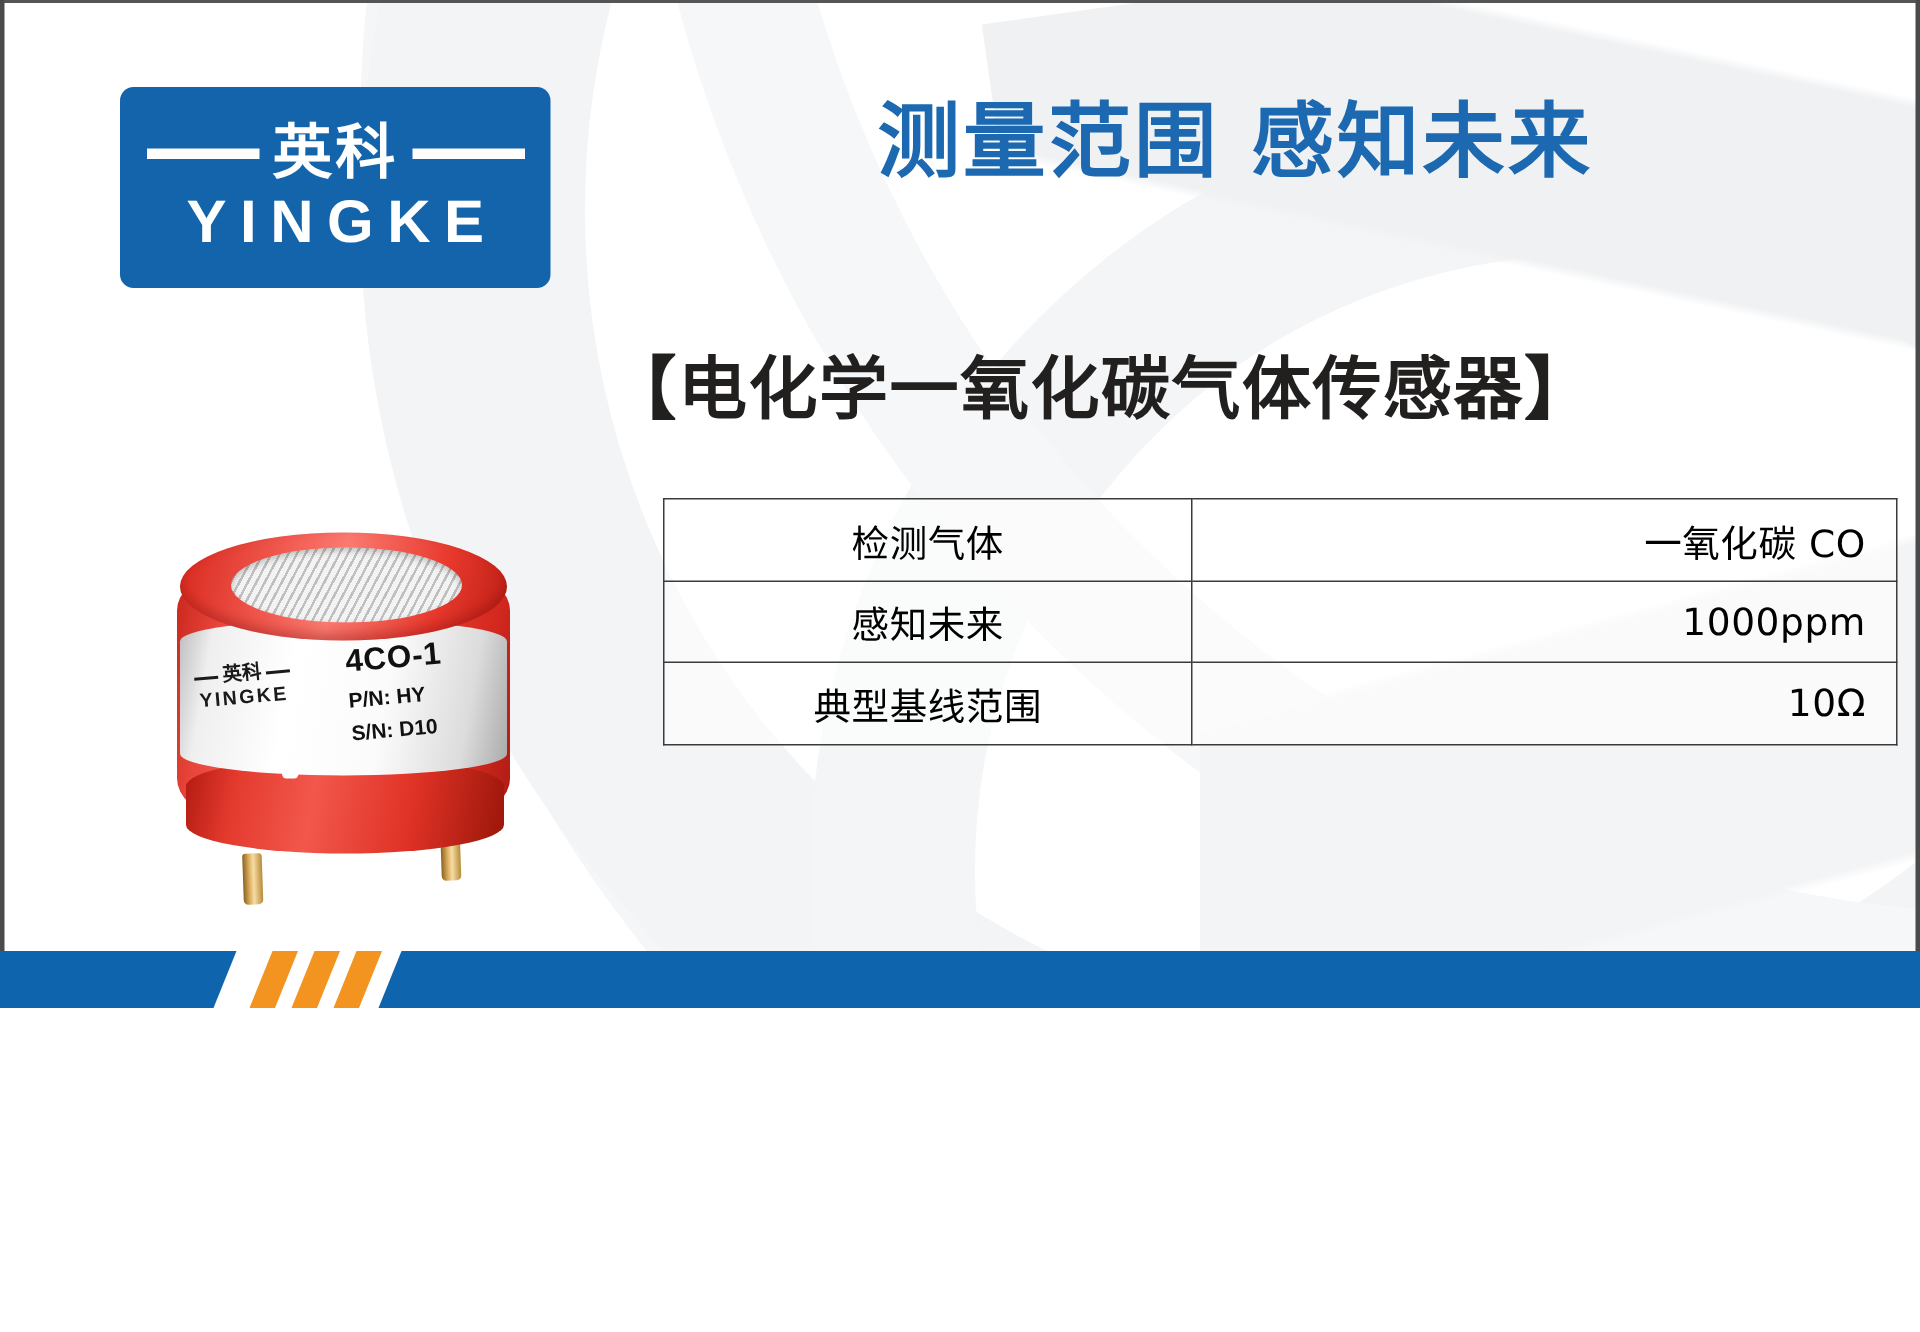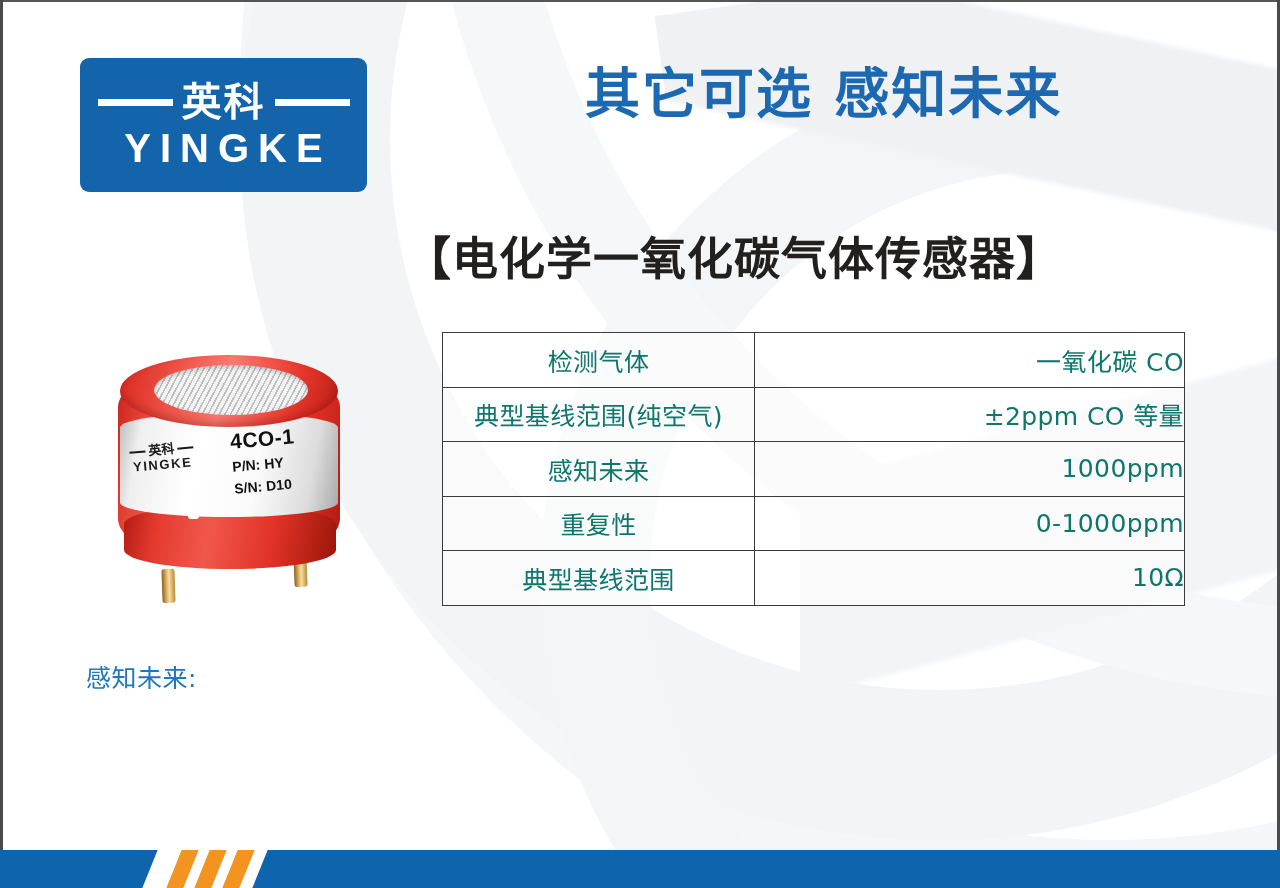--- a/index.html
+++ b/index.html
@@ -8,21 +8,21 @@
     padding: 0;
     background: #ffffff;
   }
   body {
     font-family: "Liberation Sans", "DejaVu Sans", sans-serif;
   }
 
   #page {
     position: relative;
     width: 1280px;
-    height: 888px;
+    height: 672px;
     overflow: hidden;
     background: #ffffff;
     box-sizing: border-box;
   }
 
   
   .bg-layer {
     position: absolute;
     inset: 0;
     overflow: hidden;
@@ -280,24 +280,24 @@
     border-collapse: collapse;
     table-layout: fixed;
     background: rgba(255,255,255,.55);
   }
   #spec-table td {
     border: 1.6px solid #3b3b3b;
     height: 53.5px;
     text-align: center;
     vertical-align: middle;
     font-size: 25px;
-    color: #0f766e;
+    color: #000000;
     letter-spacing: .4px;
     font-family: "DejaVu Sans", "Liberation Sans", sans-serif;
-    padding: 0 0;
+    padding: 0 20px;
     white-space: nowrap;
   }
   #spec-table td.col-name { width: 311px; }
   #spec-table td.col-value { width: 429px; text-align: right; }
 
   
   #bottom-bar {
     position: absolute;
     left: 0; bottom: 0;
     width: 1280px; height: 38px;
@@ -343,21 +343,21 @@
 
   <div id="logo">
     <div class="logo-row1">
       <span class="logo-rule"></span>
       <span class="logo-cn">英科</span>
       <span class="logo-rule"></span>
     </div>
     <div class="logo-en">YINGKE</div>
   </div>
 
-  <div id="tagline">其它可选 感知未来</div>
+  <div id="tagline">测量范围 感知未来</div>
 
   <div id="product-title">【电化学一氧化碳气体传感器】</div>
 
   <div id="sensor">
     <div class="pin pin-l"></div>
     <div class="pin pin-r"></div>
     <div class="body-red"></div>
     <div class="bottom-ring"></div>
     <div class="notch notch-a"></div>
     <div class="notch notch-b"></div>
@@ -385,30 +385,22 @@
     <div class="range-label">感知未来:</div>
   </div>
 
   <table id="spec-table">
     <tbody>
       <tr>
         <td class="col-name">检测气体</td>
         <td class="col-value">一氧化碳 CO</td>
       </tr>
       <tr>
-        <td class="col-name">典型基线范围(纯空气)</td>
-        <td class="col-value">±2ppm CO 等量</td>
-      </tr>
-      <tr>
         <td class="col-name">感知未来</td>
         <td class="col-value">1000ppm</td>
-      </tr>
-      <tr>
-        <td class="col-name">重复性</td>
-        <td class="col-value">0-1000ppm</td>
       </tr>
       <tr>
         <td class="col-name">典型基线范围</td>
         <td class="col-value">10Ω</td>
       </tr>
     </tbody>
   </table>
 
   <div id="bottom-bar">
     <div class="stripe-panel">

